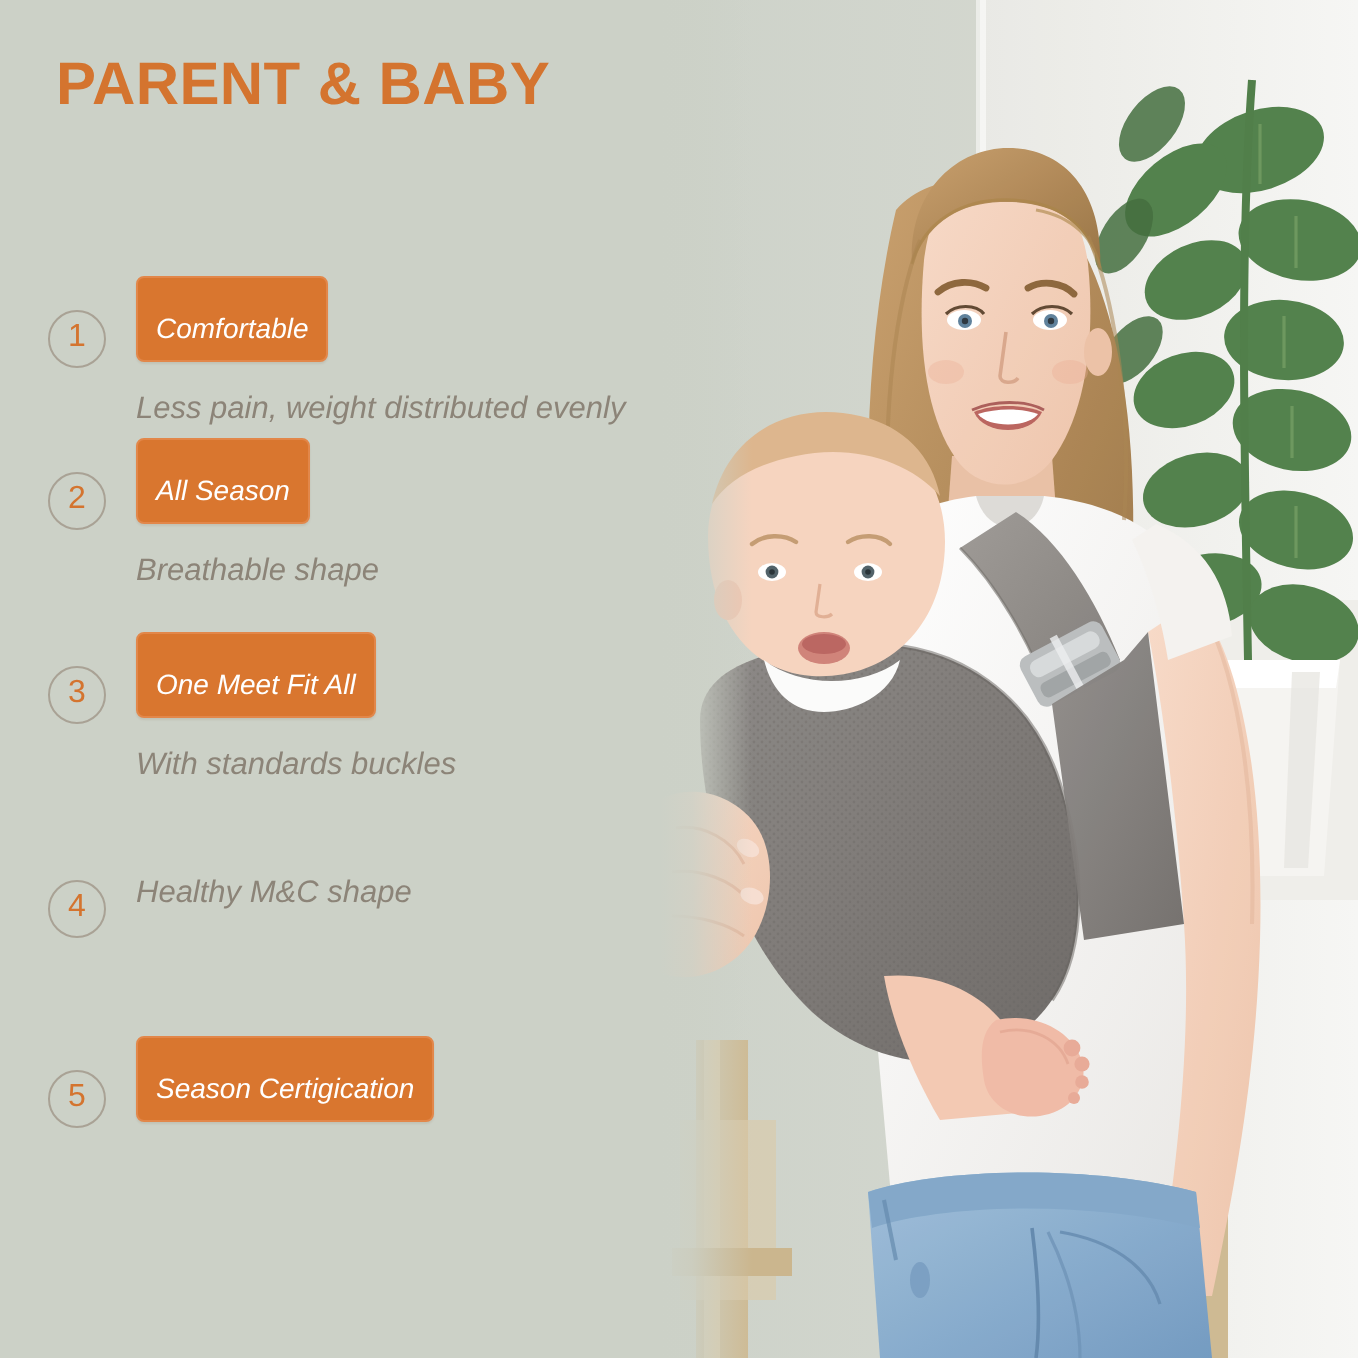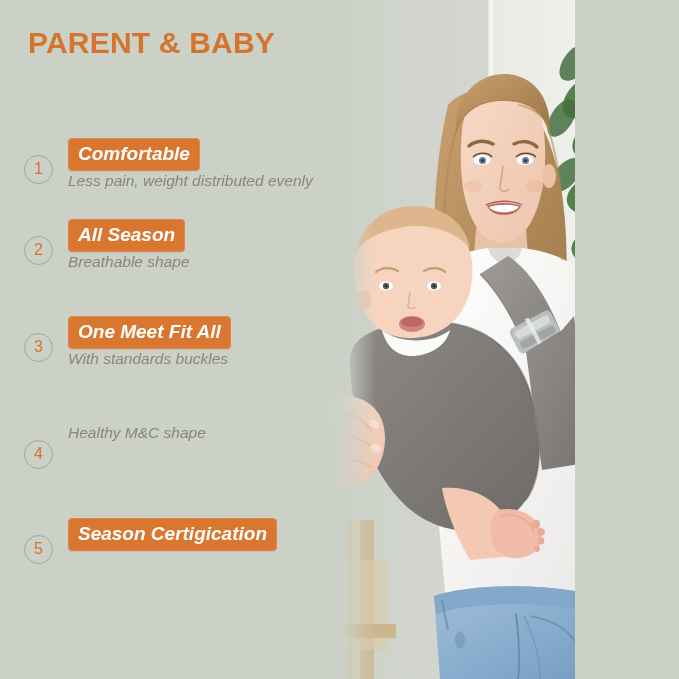--- a/index.html
+++ b/index.html
@@ -4,21 +4,21 @@
 <style>
   html,body{margin:0;padding:0;}
   body{
     width:679px;height:679px;
     font-family:"Liberation Sans", sans-serif;
     background:#ccd1c7;
     overflow:hidden;
   }
   .canvas{
     position:relative;
-    width:575px;height:679px;
+    width:679px;height:679px;
     background:#ccd1c7;
     overflow:hidden;
   }
 
   
   .photo{
     position:absolute;
     left:330px;top:0;
     width:349px;height:679px;
     overflow:hidden;
@@ -71,29 +71,29 @@
     position:absolute;
     left:44px;top:0;
   }
   .badge{
     display:inline-block;
     background:#d9762f;
     border:1px solid #e2874a;
     border-radius:4px;
     color:#ffffff;
     font-style:italic;
-    font-weight:bold;
-    font-size:19px;
+    font-weight:normal;
+    font-size:14px;
     line-height:22px;
-    padding:4px 9px 5px 9px;
+    padding:14px 9px 5px 9px;
     white-space:nowrap;
     box-shadow:0 1px 1px rgba(120,90,60,.12);
   }
   .sub{
-    margin-top:0;
+    margin-top:14px;
     color:#8c8478;
     font-style:italic;
     font-size:15.5px;
     line-height:20px;
     white-space:nowrap;
   }
 </style>
 </head>
 <body>
 

